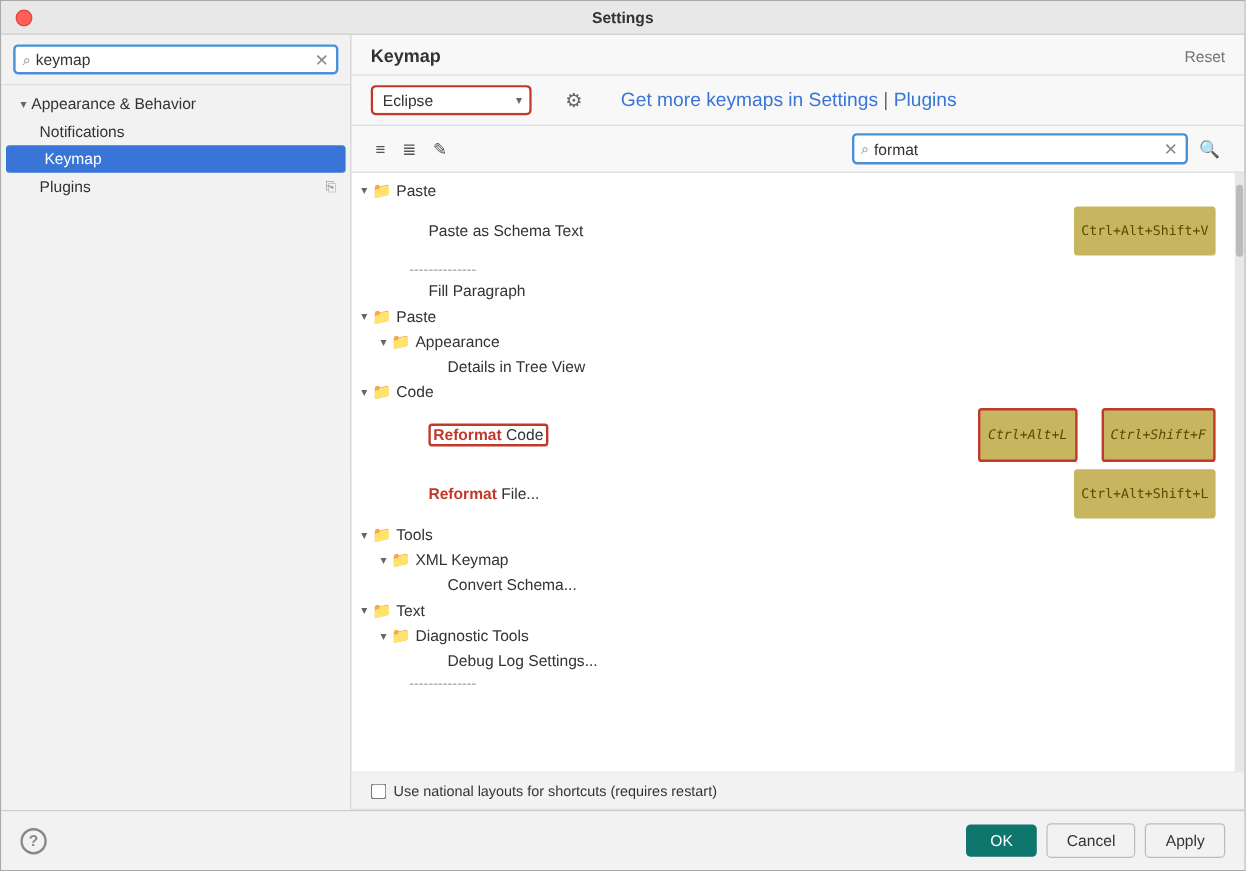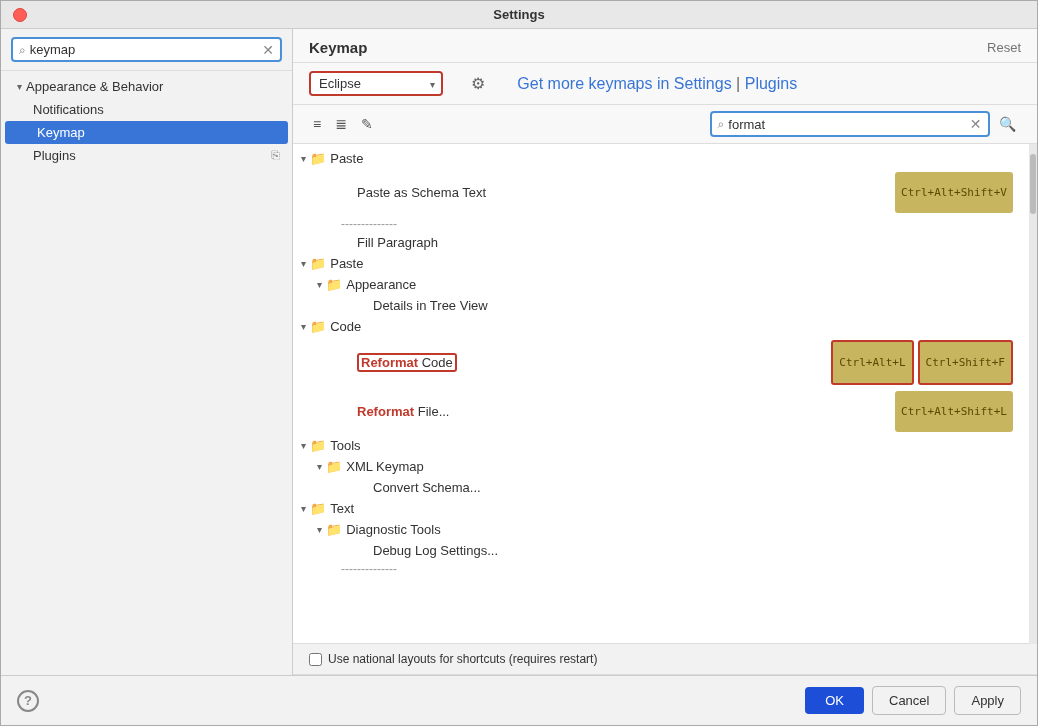--- a/index.html
+++ b/index.html
@@ -370,21 +370,21 @@
       display: flex;
       align-items: center;
       justify-content: center;
     }
     .footer-right {
       display: flex;
       align-items: center;
       gap: 8px;
     }
     .btn-ok {
-      background: #1d4ed8;
+      background: #0f766e;
       color: #fff;
       border: none;
       border-radius: 4px;
       padding: 6px 20px;
       font-size: 13px;
       cursor: pointer;
     }
     .btn-cancel {
       background: #f2f2f2;
       color: #333;
@@ -534,21 +534,21 @@
 
           <div class="tree-category">
             <span class="arrow">▾</span>
             <span class="folder-icon">📁</span>
             <span>Code</span>
           </div>
           <div class="tree-action" style="background:#fff;">
             <span class="action-label indent2">
               <span style="display:inline-block; border:2px solid #c0392b; border-radius:3px; padding:0 2px;"><span class="format-highlight">Reformat</span> Code</span>
             </span>
-            <div class="shortcuts" style="display:flex; gap:4px; align-items:center; padding-right:8px; margin-left:auto;">
+            <div class="shortcuts" style="display:flex; gap:20px; align-items:center; padding-right:8px; margin-left:auto;font-style:italic;">
               <span class="shortcut-badge highlighted">Ctrl+Alt+L</span>
               <span class="shortcut-badge highlighted">Ctrl+Shift+F</span>
             </div>
           </div>
           <div class="tree-action">
             <span class="action-label indent2"><span class="format-highlight">Reformat</span> File...</span>
             <div class="shortcuts">
               <span class="shortcut-badge">Ctrl+Alt+Shift+L</span>
             </div>
           </div>

